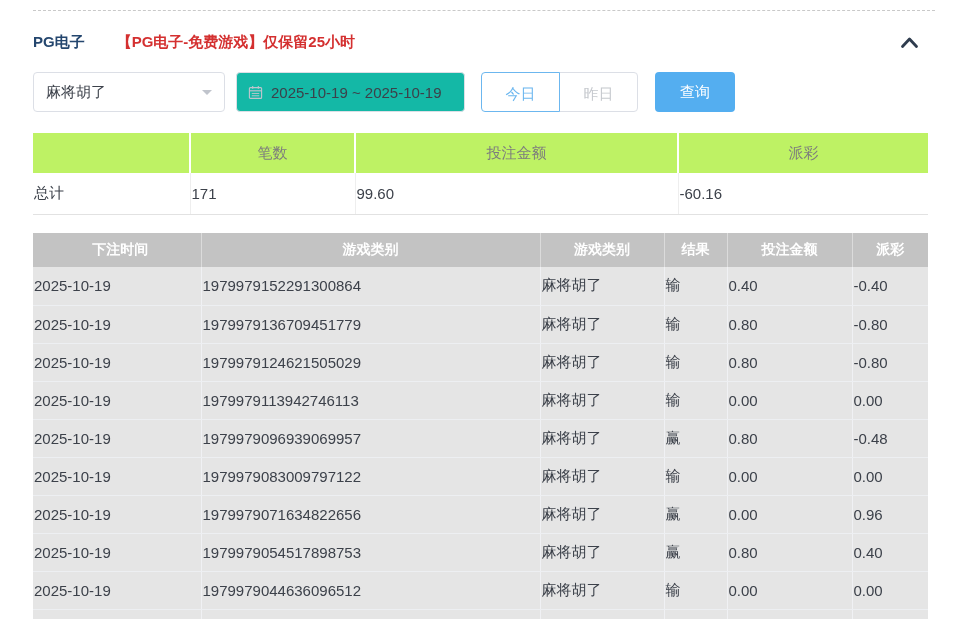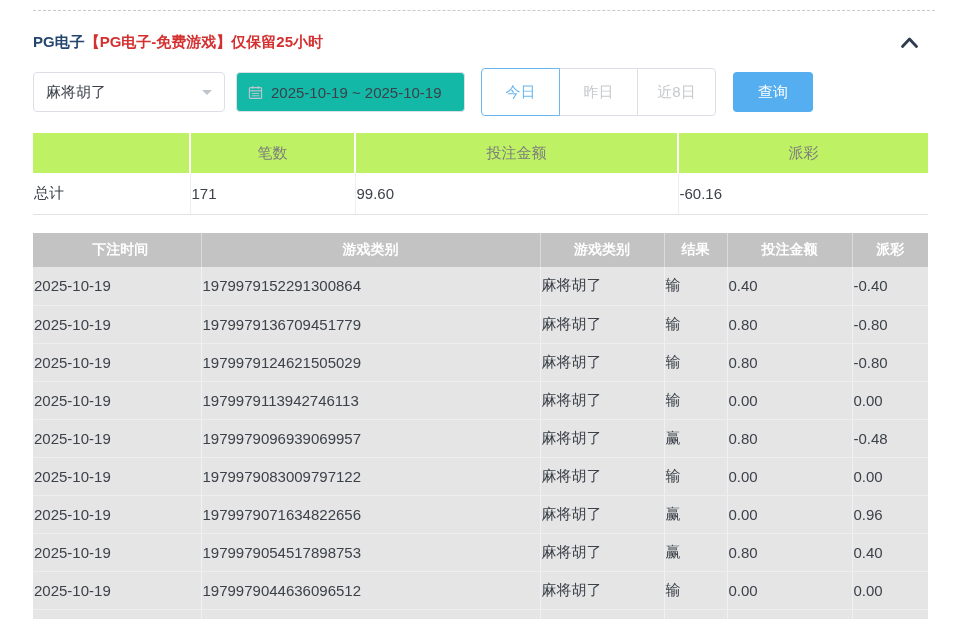--- a/index.html
+++ b/index.html
@@ -20,21 +20,21 @@
     height: 0;
   }
 
   .section-header {
     margin-top: 22px;
     width: 895px;
     display: flex;
     align-items: center;
   }
   .title { color: #24466e; font-weight: bold; font-size: 15px; }
-  .notice { color: #d43030; font-weight: bold; font-size: 15px; }
+  .notice { color: #d43030; font-weight: bold; font-size: 15px; margin-left: 32px; }
   .collapse {
     margin-left: auto;
     margin-right: 8px;
     cursor: pointer;
     display: flex;
     align-items: center;
   }
 
   .filters {
     margin-top: 20px;
@@ -68,21 +68,21 @@
     display: flex; align-items: center;
     padding: 0 11px;
     color: #3c414a; font-size: 15px;
     cursor: pointer;
     background: #14b8a6;
   }
   .date-box svg { margin-right: 8px; flex: 0 0 auto; }
 
   .btn-group { margin-left: 16px; display: flex; }
   .qbtn {
-    width: 79px; height: 48px;
+    width: 79px; height: 40px;
     box-sizing: border-box;
     background: #fff;
     border: 1px solid #dcdfe6;
     color: #c6c9ce;
     font-size: 15px;
     font-family: inherit;
     cursor: pointer;
     padding: 12px;
   }
   .qbtn + .qbtn { margin-left: -1px; }
@@ -185,21 +185,20 @@
         <line x1="11" y1="1" x2="11" y2="4" stroke="#c0c4cc" stroke-width="1.2"></line>
         <line x1="4" y1="9" x2="12" y2="9" stroke="#c0c4cc" stroke-width="1"></line>
         <line x1="4" y1="11.5" x2="12" y2="11.5" stroke="#c0c4cc" stroke-width="1"></line>
       </svg>
       <span>2025-10-19 ~ 2025-10-19</span>
     </div>
 
     <div class="btn-group">
       <button class="qbtn active">今日</button>
       <button class="qbtn">昨日</button>
-      <button class="qbtn">近8日</button>
     </div>
 
     <button class="search-btn">查询</button>
   </div>
 
   <table class="summary">
     <colgroup>
       <col style="width:157px">
         <col style="width:165px">
         <col style="width:323px">

